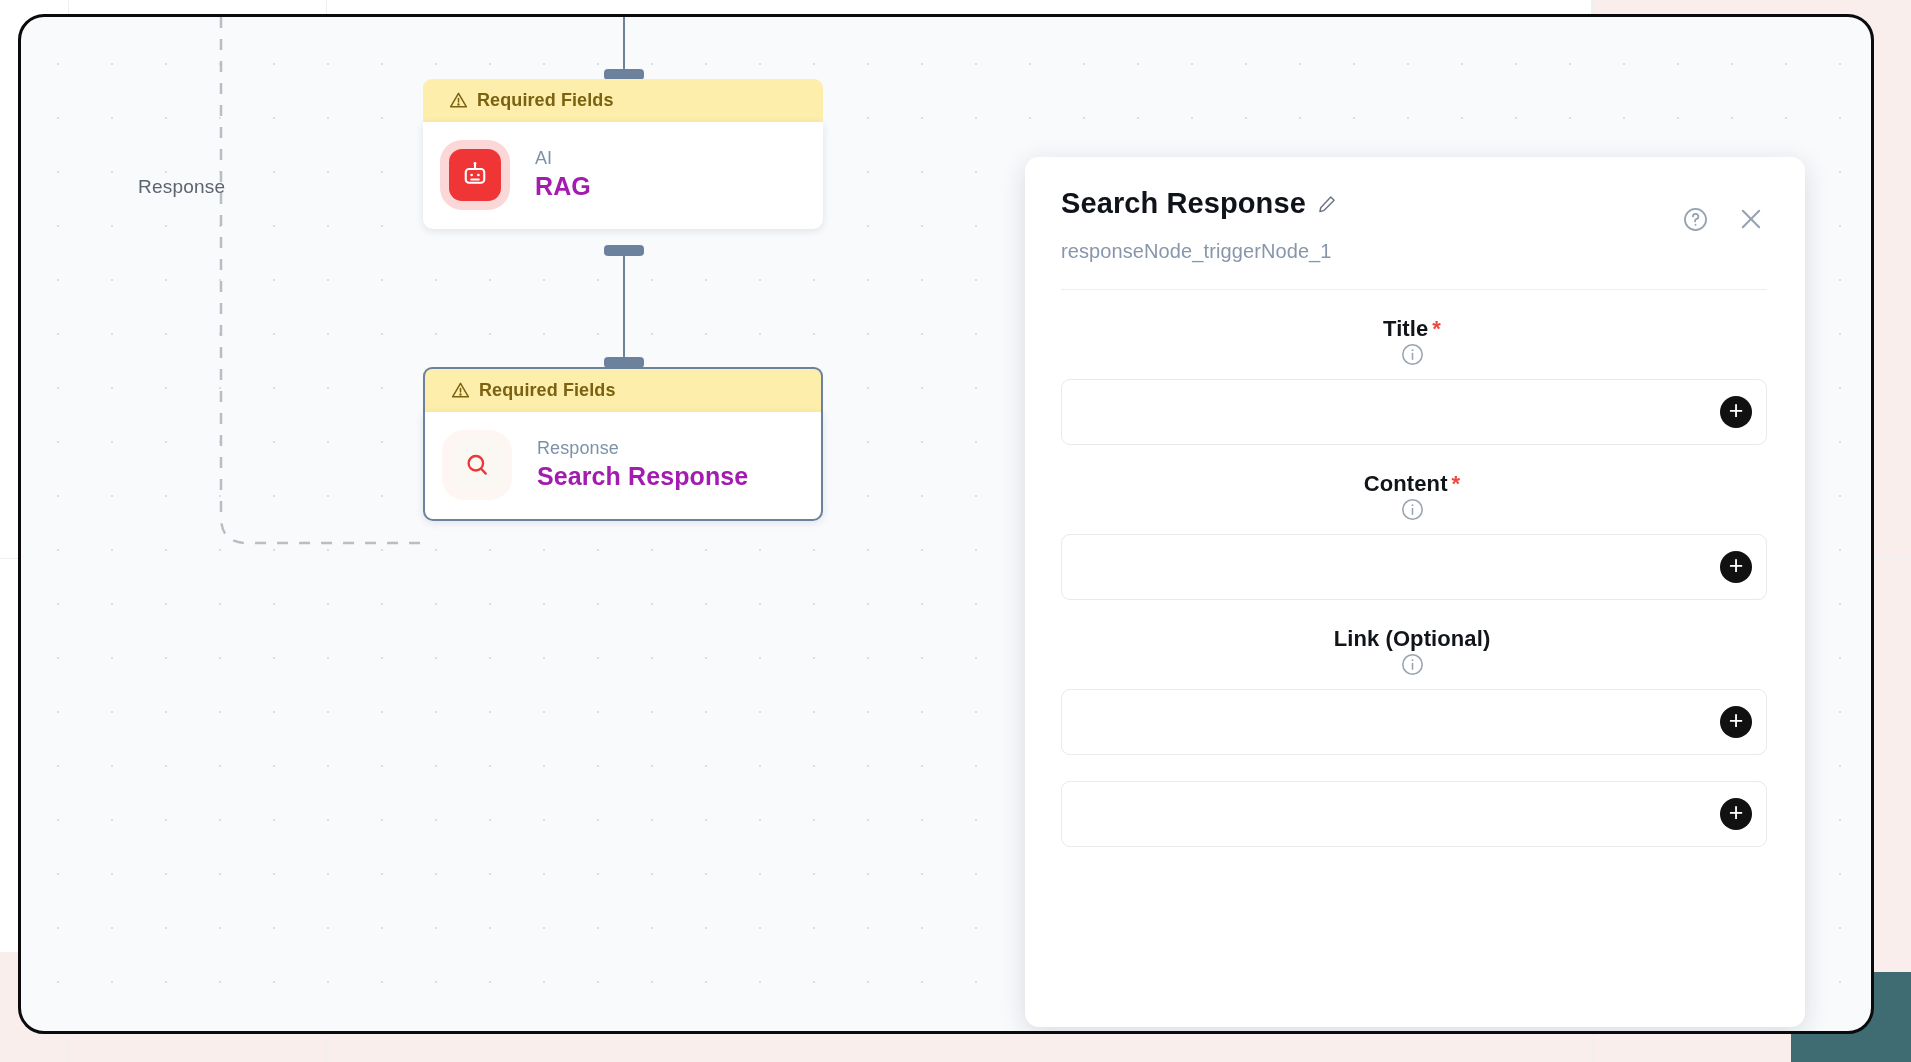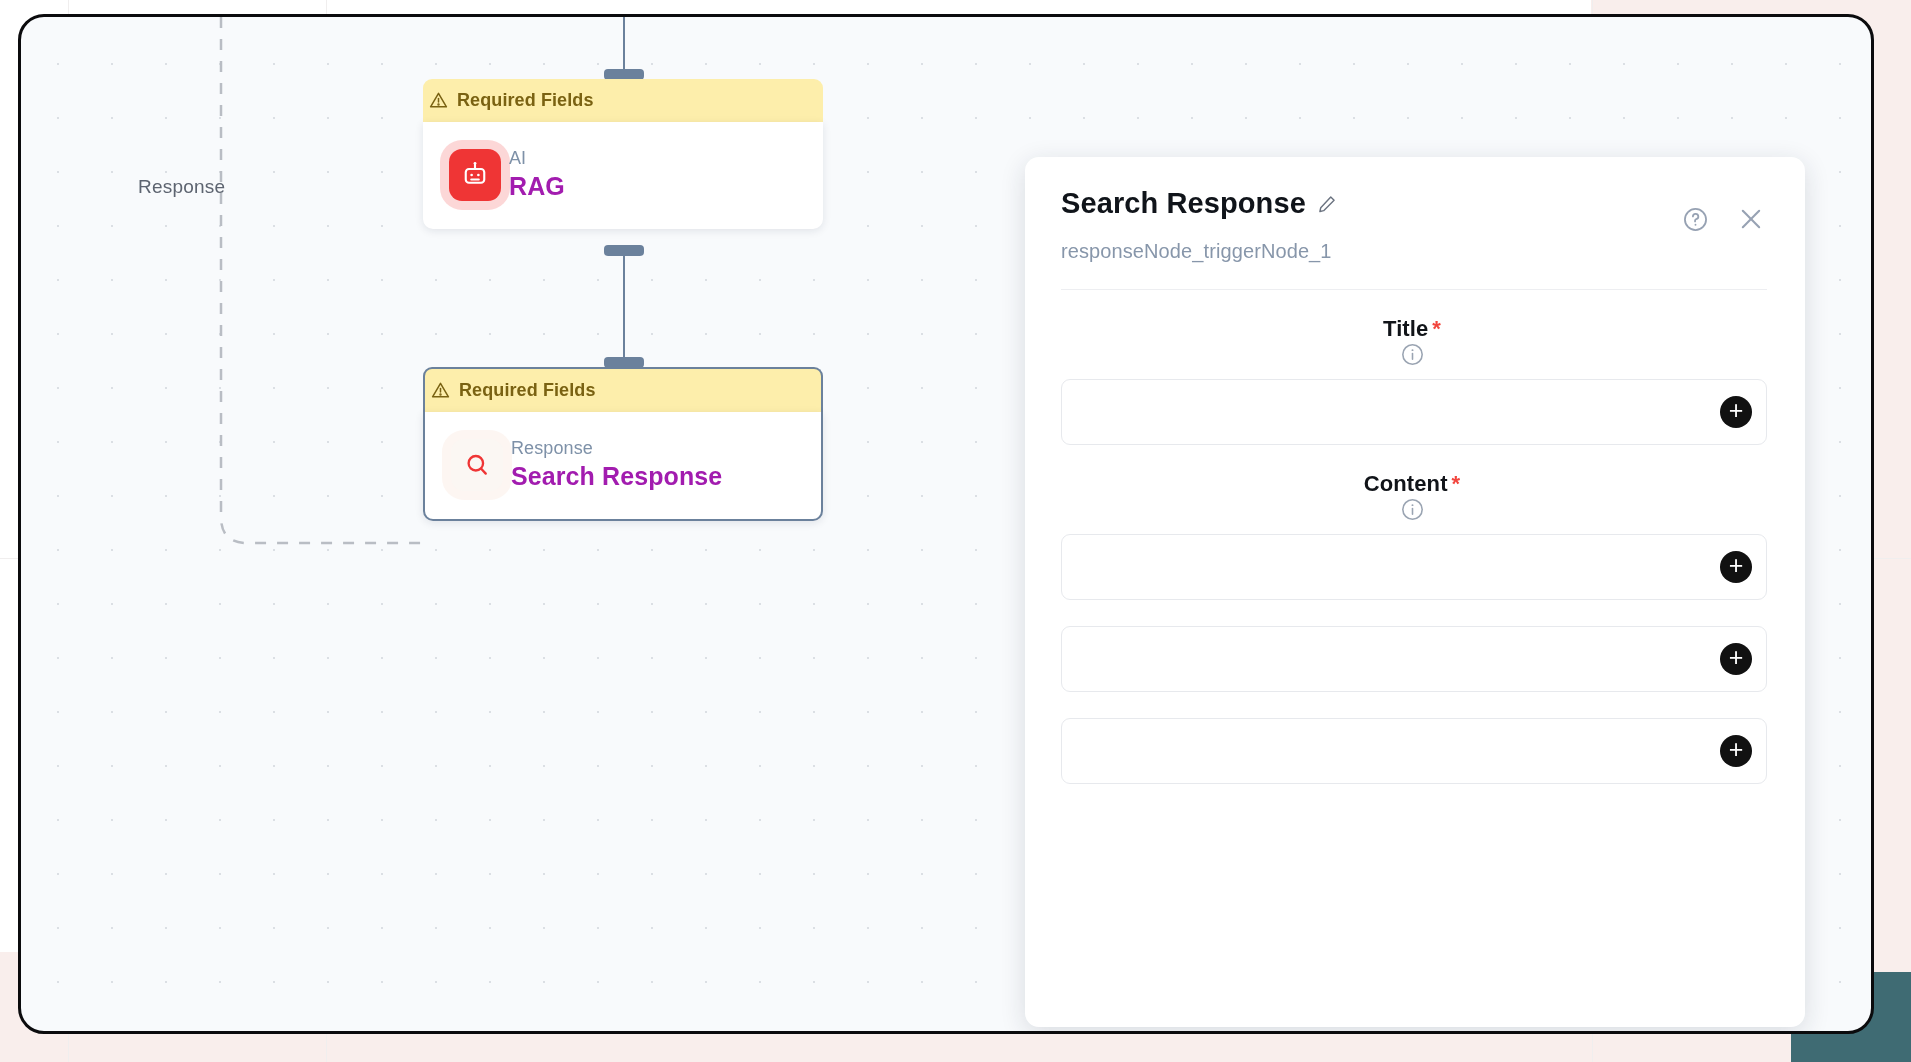--- a/index.html
+++ b/index.html
@@ -50,29 +50,29 @@
     position: absolute; width: 40px; height: 11px;
     background: #6b819c; border-radius: 4px;
   }
   .conn-line { position: absolute; width: 2px; background: #6b819c; }
 
   
   .node { position: absolute; width: 400px; }
   .node-banner {
     display: flex; align-items: center; gap: 9px;
     background: #fdeeab;
-    padding: 11px 0 11px 6px;
+    padding: 11px 0 11px 26px;
     border-radius: 9px 9px 0 0;
     font-size: 18px; font-weight: 600; color: #7a6212;
     letter-spacing: .1px;
   }
   .node-banner .warn-tri { flex: 0 0 auto; display: block; }
   .node-body {
     background: #ffffff;
-    display: flex; align-items: center; gap: 8px;
+    display: flex; align-items: center; gap: 34px;
     padding: 26px 22px 28px 26px;
     border-radius: 0 0 10px 10px;
     box-shadow: 0 2px 8px rgba(20,30,55,.10);
   }
   .node.selected .node-body {
     border: 2px solid #6b819c; border-top: none;
     border-radius: 0 0 10px 10px;
   }
   .node.selected .node-banner { border: 2px solid #6b819c; border-bottom: none; }
   .node-icon {
@@ -261,20 +261,30 @@
         </svg>
       </div>
       <div class="field-input">
         <div class="add-btn">
             <span>+</span>
           </div>
       </div>
     </div>
 
     <div class="field">
+      <div class="field-head">
+        <div class="field-label">
+          <span>Link (Optional)</span>
+        </div>
+        <svg class="info-icon" width="25" height="25" viewBox="0 0 24 24" fill="none" stroke="#9aa4b2" stroke-width="1.5">
+          <circle cx="12" cy="12" r="9.3"></circle>
+            <line x1="12" y1="11" x2="12" y2="16.6" stroke-linecap="round"></line>
+          <circle cx="12" cy="7.8" r=".95" fill="#9aa4b2" stroke="none"></circle>
+        </svg>
+      </div>
       <div class="field-input">
         <div class="add-btn">
             <span>+</span>
           </div>
       </div>
     </div>
 
     <div class="field">
       <div class="field-input">
         <div class="add-btn">

